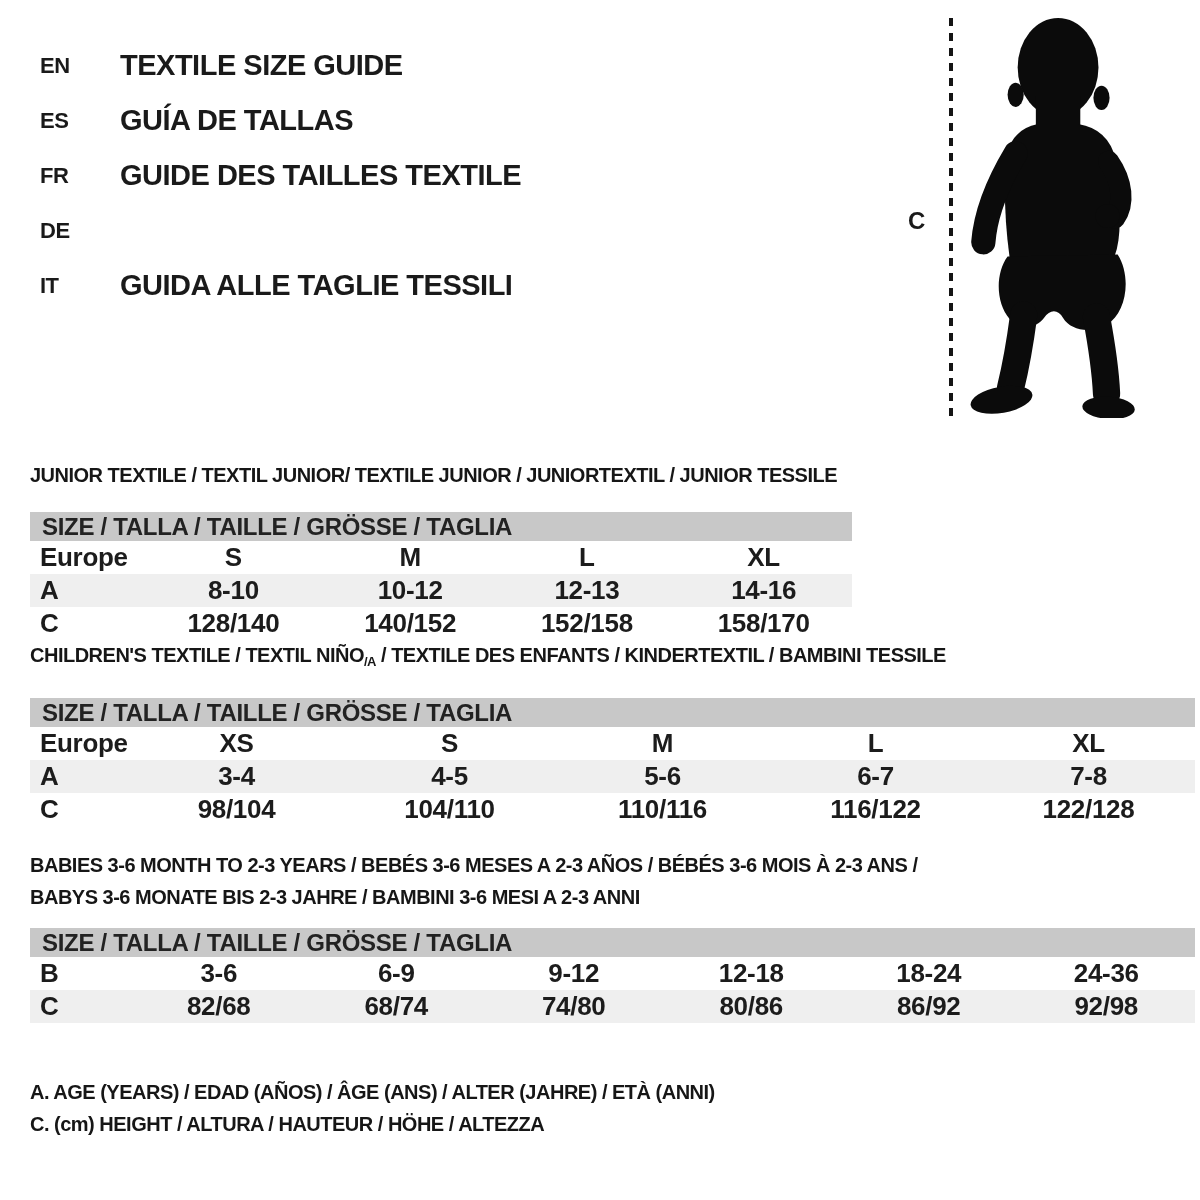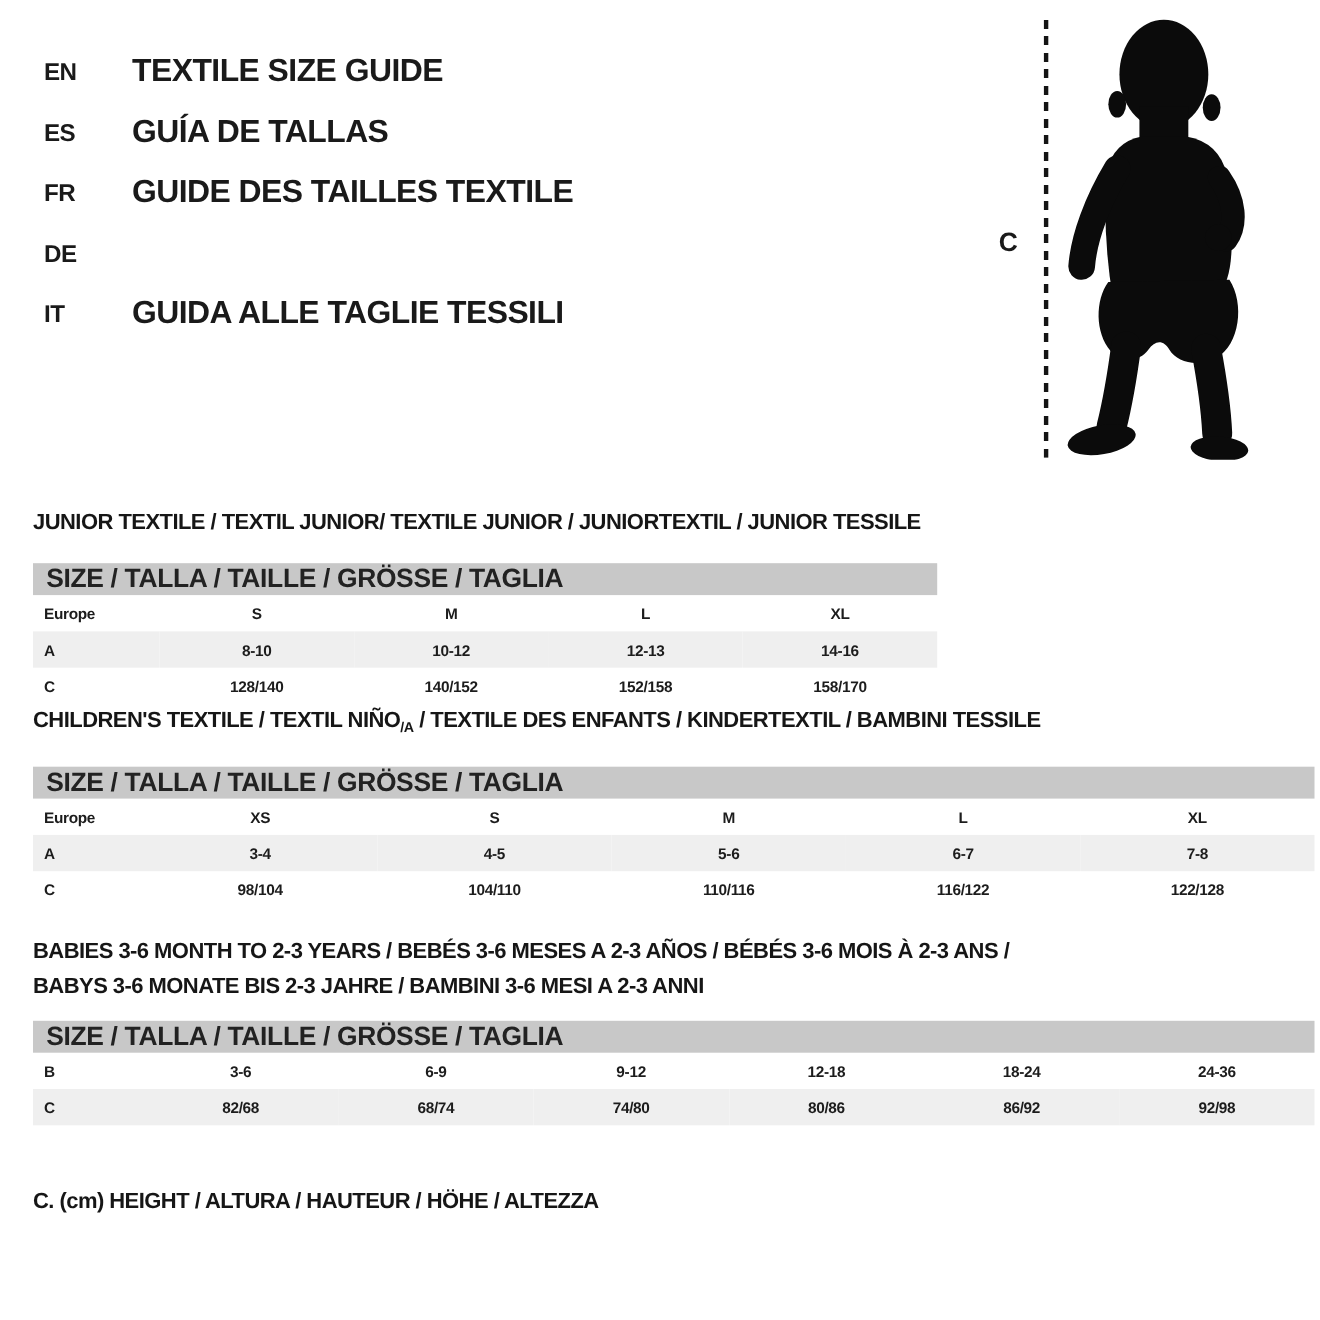--- a/index.html
+++ b/index.html
@@ -40,21 +40,21 @@
     white-space:nowrap;line-height:22px;color:#161616;
   }
   .sec-title .sub{font-size:13px;vertical-align:-4px;}
   .size-bar{
     background:var(--bar);height:29px;line-height:29px;
     font-weight:700;font-size:24px;letter-spacing:-0.3px;font-stretch:condensed;
     color:#222;padding-left:12px;
   }
   .size-table{width:100%;border-collapse:collapse;table-layout:fixed;}
   .size-table td{
-    height:33px;font-weight:700;font-size:14px;letter-spacing:-0.3px;font-stretch:condensed;
+    height:33px;font-weight:700;font-size:26px;letter-spacing:-0.3px;font-stretch:condensed;
     text-align:center;vertical-align:middle;color:#1c1c1c;
   }
   .size-table td.lbl{text-align:left;padding-left:10px;}
   .size-table tr.shade td{background:var(--stripe);}
 
   .sec-junior{top:436px;width:822px;margin-top:28px;}
   .sec-junior .size-bar{margin-top:26px;}
   .sec-children{top:644px;width:1165px;}
   .sec-children .size-bar{margin-top:25px;}
   .sec-babies{top:849px;width:1165px;}
@@ -234,16 +234,17 @@
         <td>74/80</td>
         <td>80/86</td>
         <td>86/92</td>
         <td>92/98</td>
       </tr>
     </tbody>
       </table>
   </section>
 
   <footer class="legend">
+    <div class="legend-line">A. AGE (YEARS) / EDAD (AÑOS) / ÂGE (ANS) / ALTER (JAHRE) / ETÀ (ANNI)</div>
     <div class="legend-line">C. (cm) HEIGHT / ALTURA / HAUTEUR / HÖHE / ALTEZZA</div>
   </footer>
 
 </div>
 
 </body></html>

